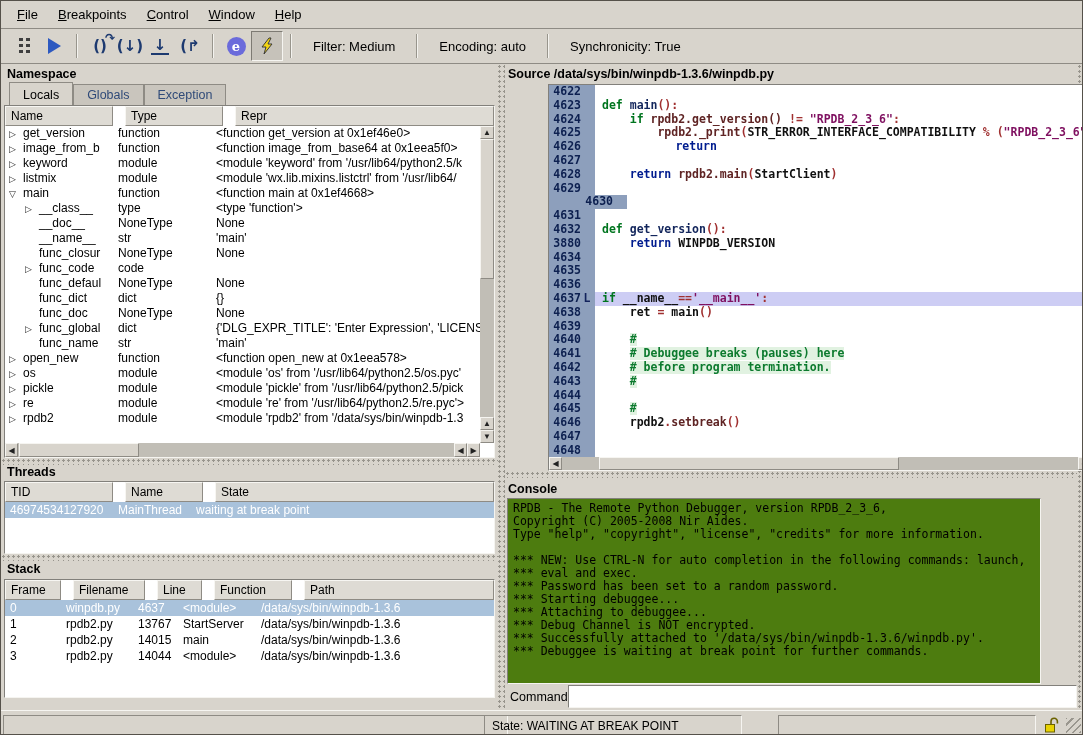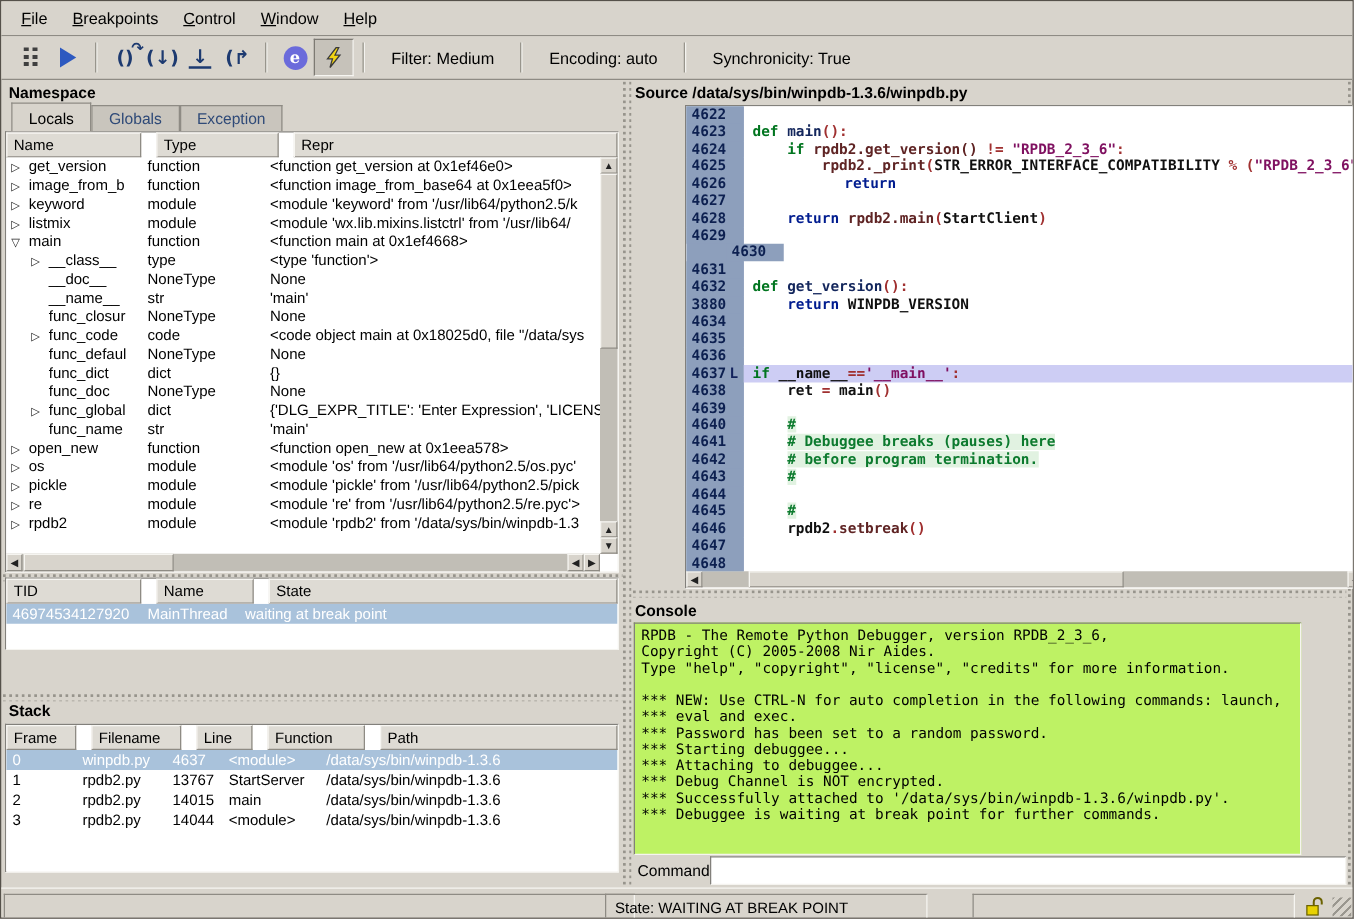--- a/index.html
+++ b/index.html
@@ -64,21 +64,21 @@
   .src-line.hl .code{background:#cdcdf4;}
   .tk-k{color:#00751f;}
   .tk-r{color:#001c8f;}
   .tk-d{color:#13265c;}
   .tk-s{color:#7f1060;}
   .tk-o{color:#a03030;}
   .tk-m{color:#5f2424;}
   .tk-c{color:#0c7a2e;background:#e1f2e1;}
   .tk-p{color:#101010;}
   
-  .con-box{position:absolute;background:#bef264;border:1px solid;border-color:#82807b #f5f4f0 #f5f4f0 #82807b;
+  .con-box{position:absolute;background:#4d7c0f;border:1px solid;border-color:#82807b #f5f4f0 #f5f4f0 #82807b;
            box-sizing:border-box;padding:3px 5px;overflow:hidden;}
   .con-line{font-family:"DejaVu Sans Mono",monospace;font-size:11.5px;height:13px;line-height:13px;white-space:pre;}
   .cmd-label{position:absolute;font-size:12.5px;}
   .cmd-input{position:absolute;background:#fff;border:1px solid;border-color:#82807b #f5f4f0 #f5f4f0 #82807b;
              box-sizing:border-box;font-family:"DejaVu Sans Mono",monospace;font-size:12px;padding:2px 4px;outline:none;}
   
   .statusbar{position:absolute;left:0;right:0;top:709px;bottom:0;background:#d8d4cc;border-top:1px solid #f6f5f1;}
   .sbpanel{position:absolute;top:4px;height:21px;border:1px solid;border-color:#8e8b84 #f6f5f1 #f6f5f1 #8e8b84;
            font-size:12px;padding:3px 7px;box-sizing:border-box;white-space:nowrap;overflow:hidden;}
   .grip{position:absolute;right:1px;bottom:1px;width:15px;height:15px;
@@ -193,21 +193,20 @@
           <div class="td">'main'</div>
         </div>
         <div class="trow ns-cols">
           <div class="td" style="padding-left: 20px;"><span class="exp"></span><span>func_closur</span></div>
           <div class="td">NoneType</div>
           <div class="td">None</div>
         </div>
         <div class="trow ns-cols">
           <div class="td" style="padding-left: 20px;"><span class="exp">▷</span><span>func_code</span></div>
           <div class="td">code</div>
-          <div class="td">&lt;code object main at 0x18025d0, file "/data/sys</div>
         </div>
         <div class="trow ns-cols">
           <div class="td" style="padding-left: 20px;"><span class="exp"></span><span>func_defaul</span></div>
           <div class="td">NoneType</div>
           <div class="td">None</div>
         </div>
         <div class="trow ns-cols">
           <div class="td" style="padding-left: 20px;"><span class="exp"></span><span>func_dict</span></div>
           <div class="td">dict</div>
           <div class="td">{}</div>
@@ -265,21 +264,21 @@
       <div class="sbtn" style="left:0;top:0;bottom:0;width:13px">◀</div>
       <div class="sthumb" style="left:14px;top:0;bottom:0;width:120px"></div>
       <div class="sbtn" style="right:13px;top:0;bottom:0;width:13px">◀</div>
       <div class="sbtn" style="right:0;top:0;bottom:0;width:13px">▶</div>
     </div>
   </div>
 
   <div class="split" style="left:0;top:457px;width:497px;height:7px"></div>
 
   <div class="sec-title" style="left:6px;top:464px">Threads</div>
-  <div class="gtable" style="left:3px;top:461px;width:491px;height:58px">
+  <div class="gtable" style="left:3px;top:480px;width:491px;height:73px">
     <div class="thead th-cols">
         <div class="th">TID</div>
         <div class="th">Name</div>
         <div class="th">State</div>
       </div>
     <div style="position:absolute;left:0;top:20px;right:0;bottom:0;overflow:hidden;background:#fff">
         <div class="trow tall th-cols selected">
           <div class="td">46974534127920</div>
           <div class="td">MainThread</div>
           <div class="td">waiting at break point</div>

